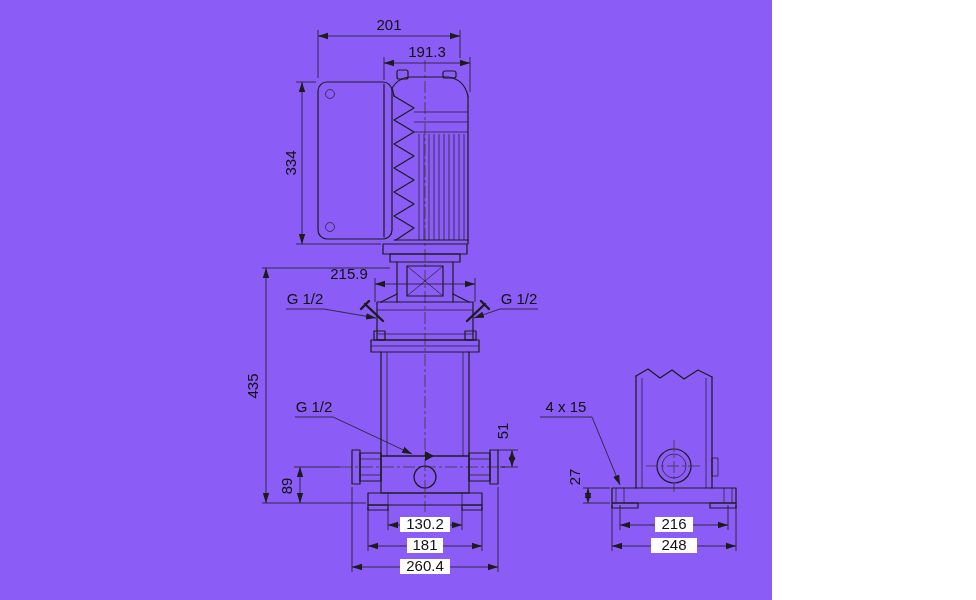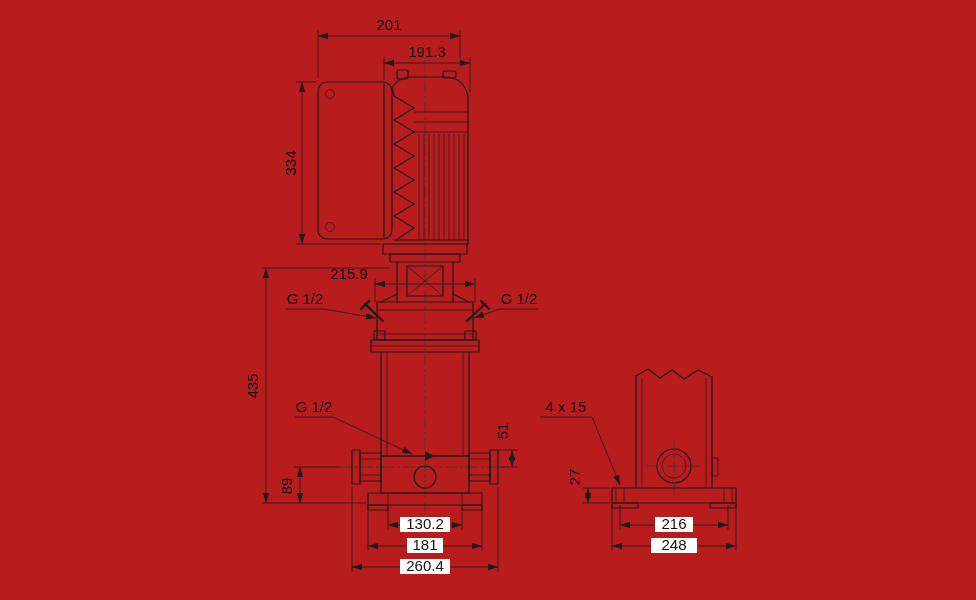--- a/index.html
+++ b/index.html
@@ -1,19 +1,19 @@
 <!DOCTYPE html>
 <html><head>
 <meta charset="utf-8">
 <style>
   html,body{margin:0;padding:0;background:#ffffff;}
   .canvas{
     position:relative;
-    width:976px;height:600px;
-    background:#b91c1c;
+    width:772px;height:600px;
+    background:#8b5cf6;
     overflow:hidden;
     font-family:"Liberation Sans", sans-serif;
   }
   svg{display:block;}
   .obj{stroke:#1c1c1c;stroke-width:1.2;fill:none;stroke-linecap:round;stroke-linejoin:round;}
   .thin{stroke:#1c1c1c;stroke-width:0.7;fill:none;}
   .thick{stroke:#1c1c1c;stroke-width:2.4;fill:none;stroke-linecap:round;}
   .dim{stroke:#1c1c1c;stroke-width:0.8;fill:none;}
   .cl{stroke:#3a3a3a;stroke-width:0.8;fill:none;stroke-dasharray:12 3 3 3;}
   .dtxt{font-family:"Liberation Sans", sans-serif;font-size:15px;fill:#111;text-anchor:middle;}

